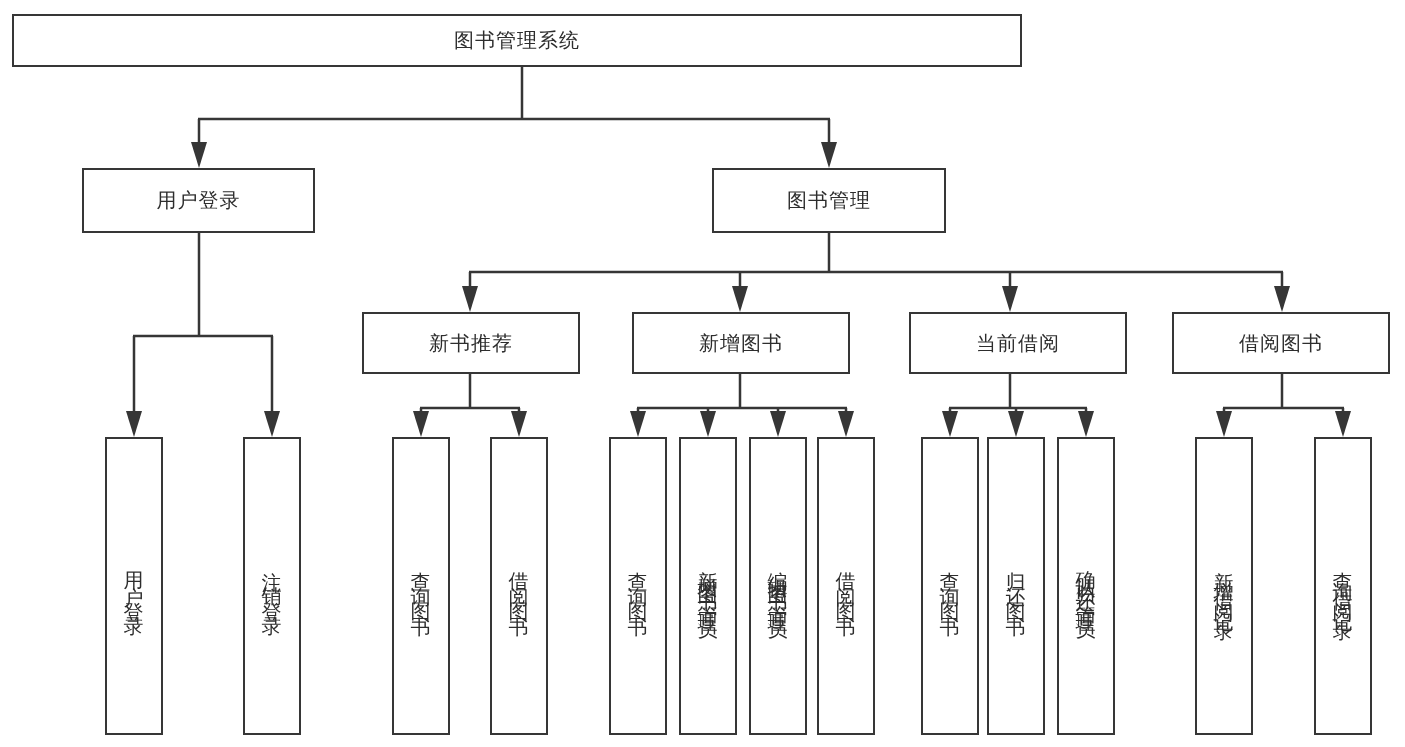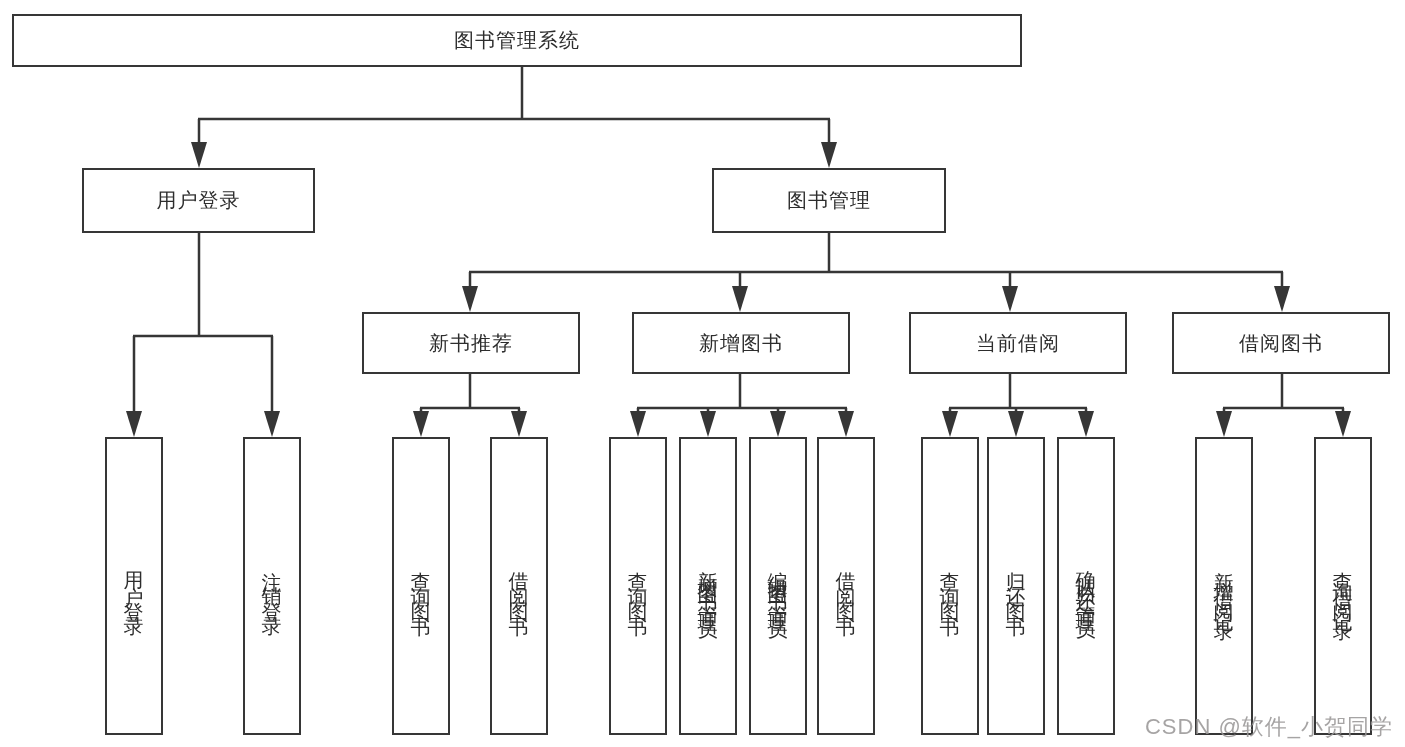--- a/index.html
+++ b/index.html
@@ -150,15 +150,14 @@
     <span style="letter-spacing: 7px;">确认归还（管理员）</span>
   </div>
 
   <div class="box vbox" style="left:1195px;">
     <span style="letter-spacing: 10px;">新增借阅记录</span>
   </div>
   <div class="box vbox" style="left:1314px;">
     <span style="letter-spacing: 10px;">查询借阅记录</span>
   </div>
 
-  <div class="watermark">CSDN @软件_小贺同学</div>
 
 </div>
 
 </body></html>

